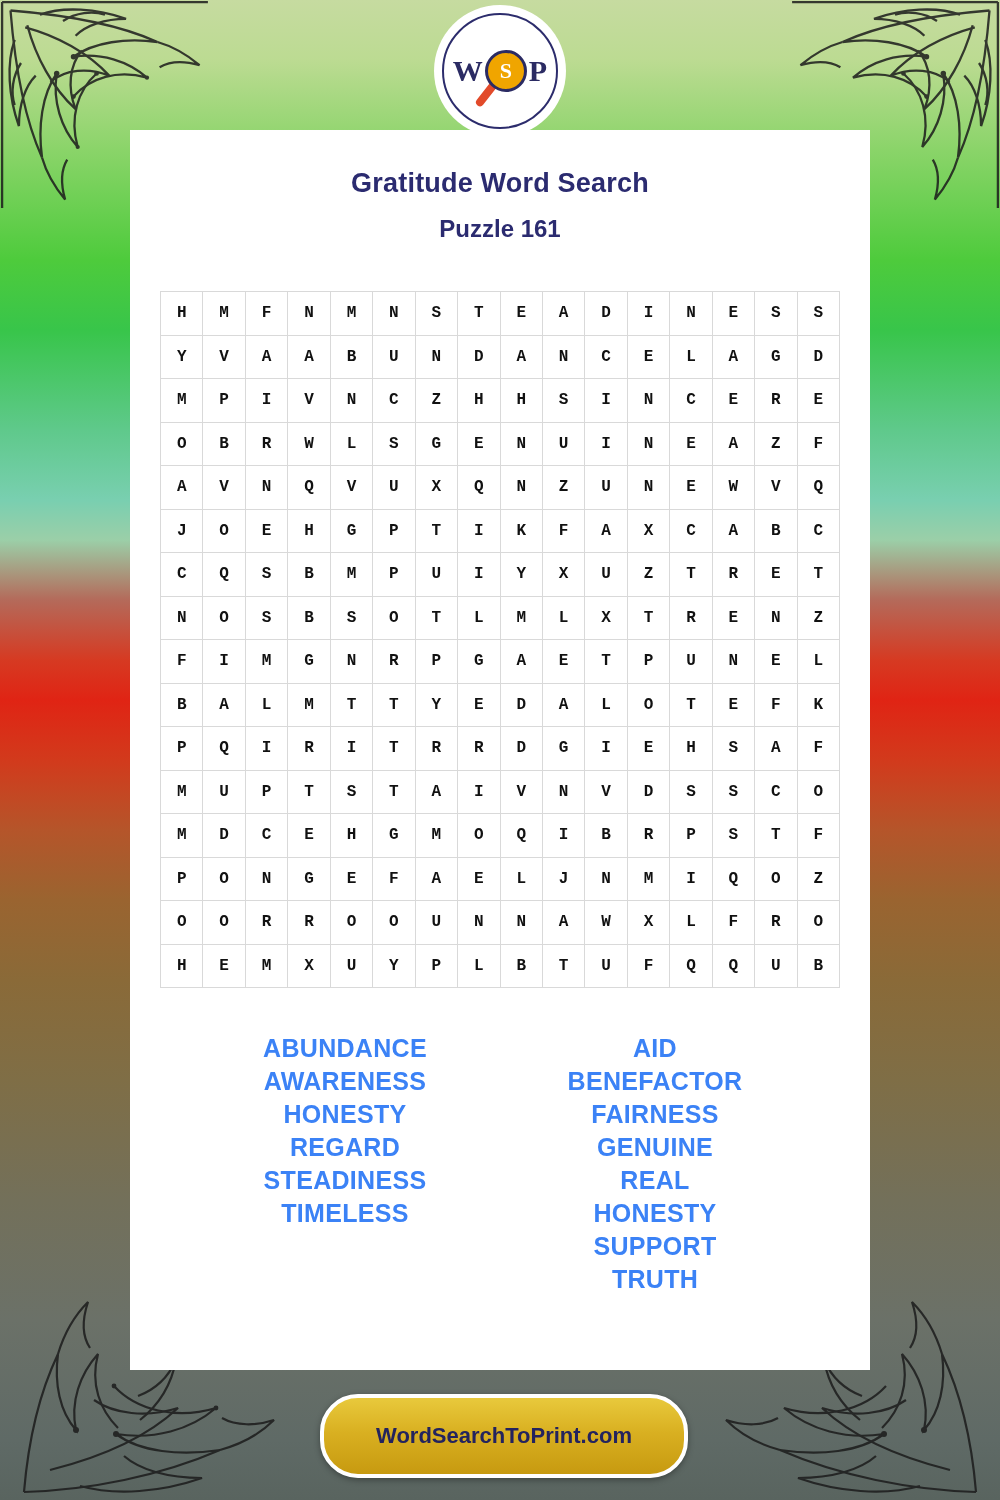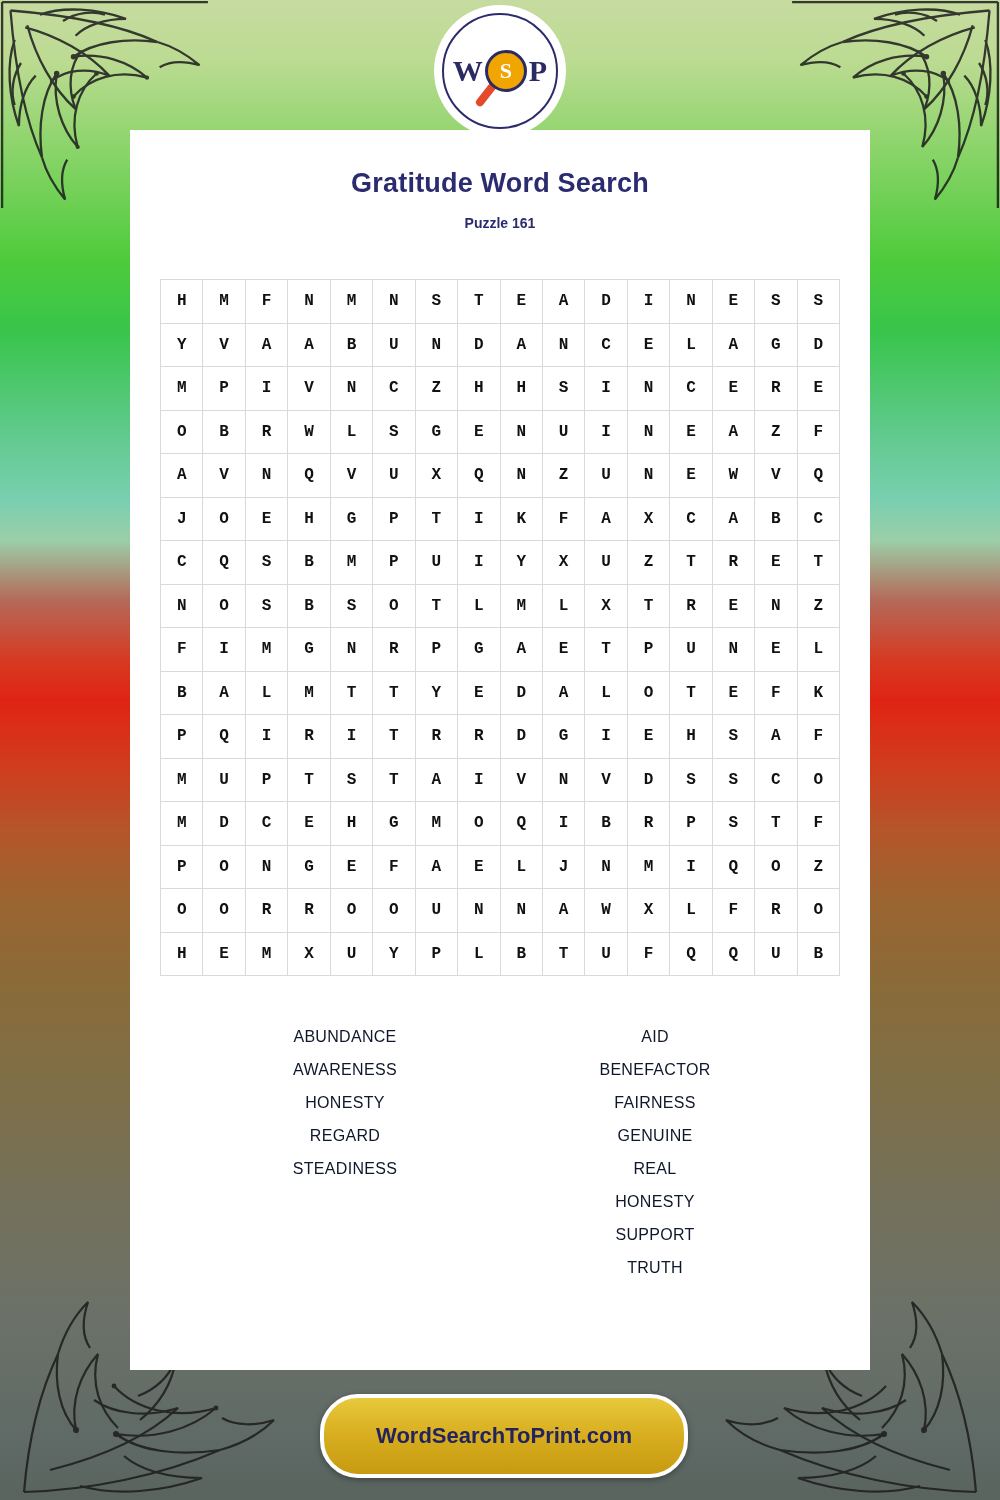--- a/index.html
+++ b/index.html
@@ -135,21 +135,21 @@
     text-align: center;
     color: #2b2b70;
     font-size: 27px;
     font-weight: bold;
     margin-top: 38px;
     letter-spacing: 0.2px;
   }
   .subtitle {
     text-align: center;
     color: #2b2b70;
-    font-size: 14px;
+    font-size: 24px;
     font-weight: bold;
     margin-top: 16px;
   }
 
   
   .grid-wrap {
     margin: 48px auto 0 auto;
     width: 680px;
   }
   table.grid {
@@ -173,23 +173,23 @@
   .words {
     display: flex;
     margin-top: 44px;
     padding: 0 60px;
   }
   .words-col {
     flex: 1;
     text-align: center;
   }
   .word {
-    color: #0f172a;
-    font-size: 16px;
-    font-weight: normal;
+    color: #3b82f6;
+    font-size: 25px;
+    font-weight: bold;
     line-height: 33px;
     letter-spacing: 0.3px;
   }
 
   
   .footer-btn {
     position: absolute;
     left: 50%;
     margin-left: -180px;
     bottom: 22px;
@@ -608,20 +608,21 @@
       </table>
     </div>
 
     <div class="words">
       <div class="words-col" id="words-left">
           <div class="word">ABUNDANCE</div>
           <div class="word">AWARENESS</div>
           <div class="word">HONESTY</div>
           <div class="word">REGARD</div>
           <div class="word">STEADINESS</div>
+          <div class="word">TIMELESS</div>
         </div>
       <div class="words-col" id="words-right">
           <div class="word">AID</div>
           <div class="word">BENEFACTOR</div>
           <div class="word">FAIRNESS</div>
           <div class="word">GENUINE</div>
           <div class="word">REAL</div>
           <div class="word">HONESTY</div>
           <div class="word">SUPPORT</div>
           <div class="word">TRUTH</div>

